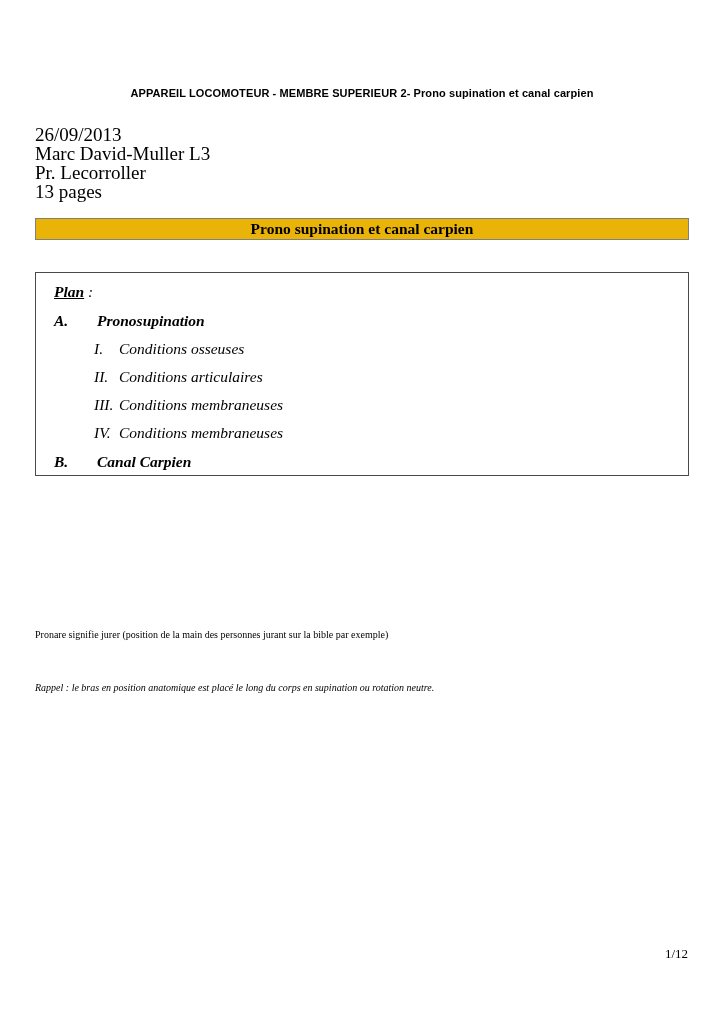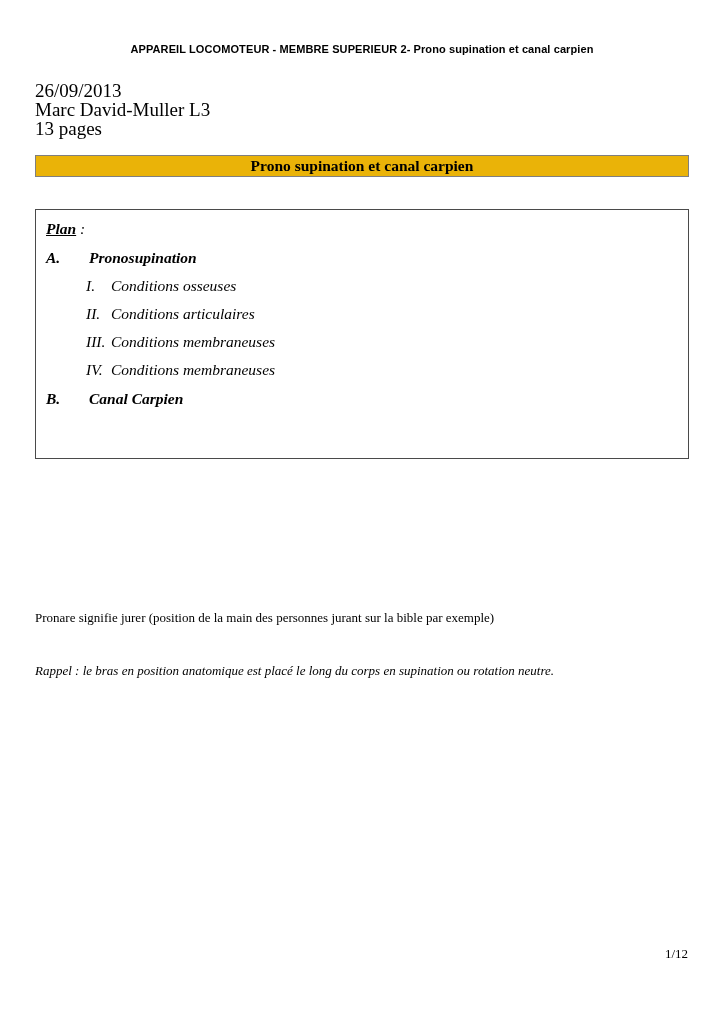--- a/index.html
+++ b/index.html
@@ -13,42 +13,43 @@
     overflow: hidden;
     margin: 0 auto;
   }
   .doc-header {
     padding-top: 43px;
     text-align: center;
     font-family: "Liberation Sans", sans-serif;
     font-weight: bold;
     font-size: 11px;
     letter-spacing: 0.1px;
+    margin-top: 44px;
   }
   .meta-block {
     margin: 26px 35px 8px 35px;
     font-size: 19px;
     line-height: 19px;
   }
   .title-banner {
     margin: 17px 35px 0 35px;
     background: #eab308;
     border: 1px solid #7f7f7f;
     text-align: center;
     font-weight: bold;
     font-size: 15.5px;
     line-height: 20px;
     height: 20px;
   }
   .plan-box {
     margin: 32px 35px 0 35px;
-    height: 250px;
+    height: 204px;
     box-sizing: border-box;
     border: 1px solid #4a4a4a;
-    padding: 9px 10px;
+    padding: 9px 18px;
     font-size: 15.5px;
   }
   .plan-heading {
     font-style: italic;
     line-height: 19px;
   }
   .plan-heading .plan-word {
     font-weight: bold;
     text-decoration: underline;
   }
@@ -69,21 +70,21 @@
     font-style: italic;
     margin-top: 9px;
     margin-left: 40px;
   }
   .roman-row .marker {
     width: 25px;
     flex: 0 0 25px;
   }
   .body-text {
     margin: 0 35px;
-    font-size: 13px;
+    font-size: 10px;
     line-height: 19px;
   }
   .body-text.p1 { margin-top: 149px; }
   .body-text.p2 { margin-top: 12px; }
   .body-text.note { margin-top: 34px; font-style: italic; }
   .page-footer {
     position: absolute;
     right: 36px;
     bottom: 62px;
     font-size: 13px;
@@ -95,20 +96,21 @@
 
 <div class="page">
 
   <div class="doc-header">
     <span>APPAREIL LOCOMOTEUR  - MEMBRE SUPERIEUR 2-  Prono supination et canal carpien</span>
   </div>
 
   <div class="meta-block">
     <div>26/09/2013</div>
     <div>Marc David-Muller L3</div>
+    <div>Pr. Lecorroller</div>
     <div>13 pages</div>
   </div>
 
   <div class="title-banner">
     <span>Prono supination et canal carpien</span>
   </div>
 
   <div class="plan-box">
     <div class="plan-heading">
       <span class="plan-word">Plan</span><span> :</span>

